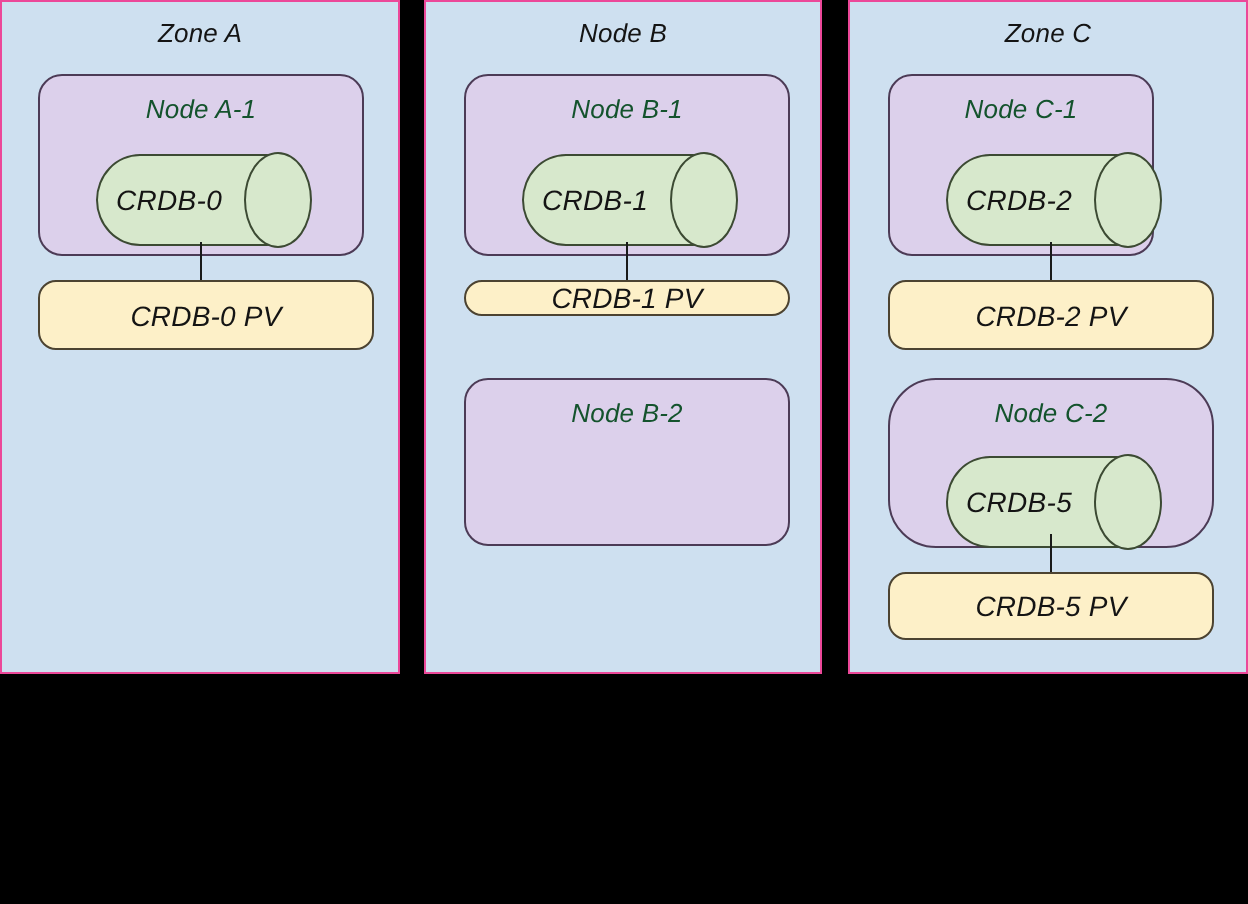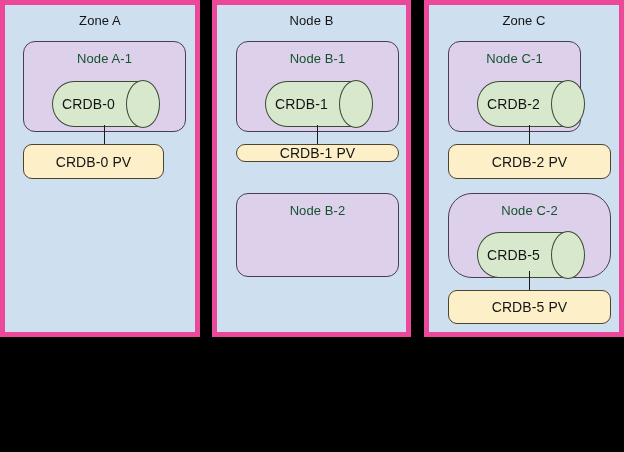--- a/index.html
+++ b/index.html
@@ -16,22 +16,23 @@
     font-family: "Liberation Sans", sans-serif;
     -webkit-font-smoothing: antialiased;
   }
 
   
   .zone {
     position: absolute;
     top: 0;
     height: 337px;
     background: #CEE0F0;
-    border: 5px solid #ec4899;
+    border: 1px solid #ec4899;
     box-sizing: border-box;
+    font-style: italic;
   }
   .zone-title {
     position: absolute;
     left: 0;
     right: 0;
     top: 8px;
     text-align: center;
     font-size: 13px;
     color: #141414;
     letter-spacing: .1px;
@@ -131,21 +132,21 @@
       <div class="node-title">Node A-1</div>
       <div class="cylinder" style="left:28px; top:39px; width:107px; height:46px;">
         <div class="cyl-body"></div>
         <div class="cyl-cap"></div>
         <div class="cyl-label">CRDB-0</div>
       </div>
     </div>
 
     <div class="connector" style="left:99px; top:120px; height:19px;"></div>
 
-    <div class="pv" style="left:18px; top:139px; width:141px; height:35px;">CRDB-0 PV</div>
+    <div class="pv" style="left:18px; top:139px; width:168px; height:35px;">CRDB-0 PV</div>
   </div>
 
   <div class="zone" style="left:212px; width:199px;">
     <div class="zone-title">Node B</div>
 
     <div class="node" style="left:19px; top:36px; width:163px; height:91px;">
       <div class="node-title">Node B-1</div>
       <div class="cylinder" style="left:28px; top:39px; width:107px; height:46px;">
         <div class="cyl-body"></div>
         <div class="cyl-cap"></div>

